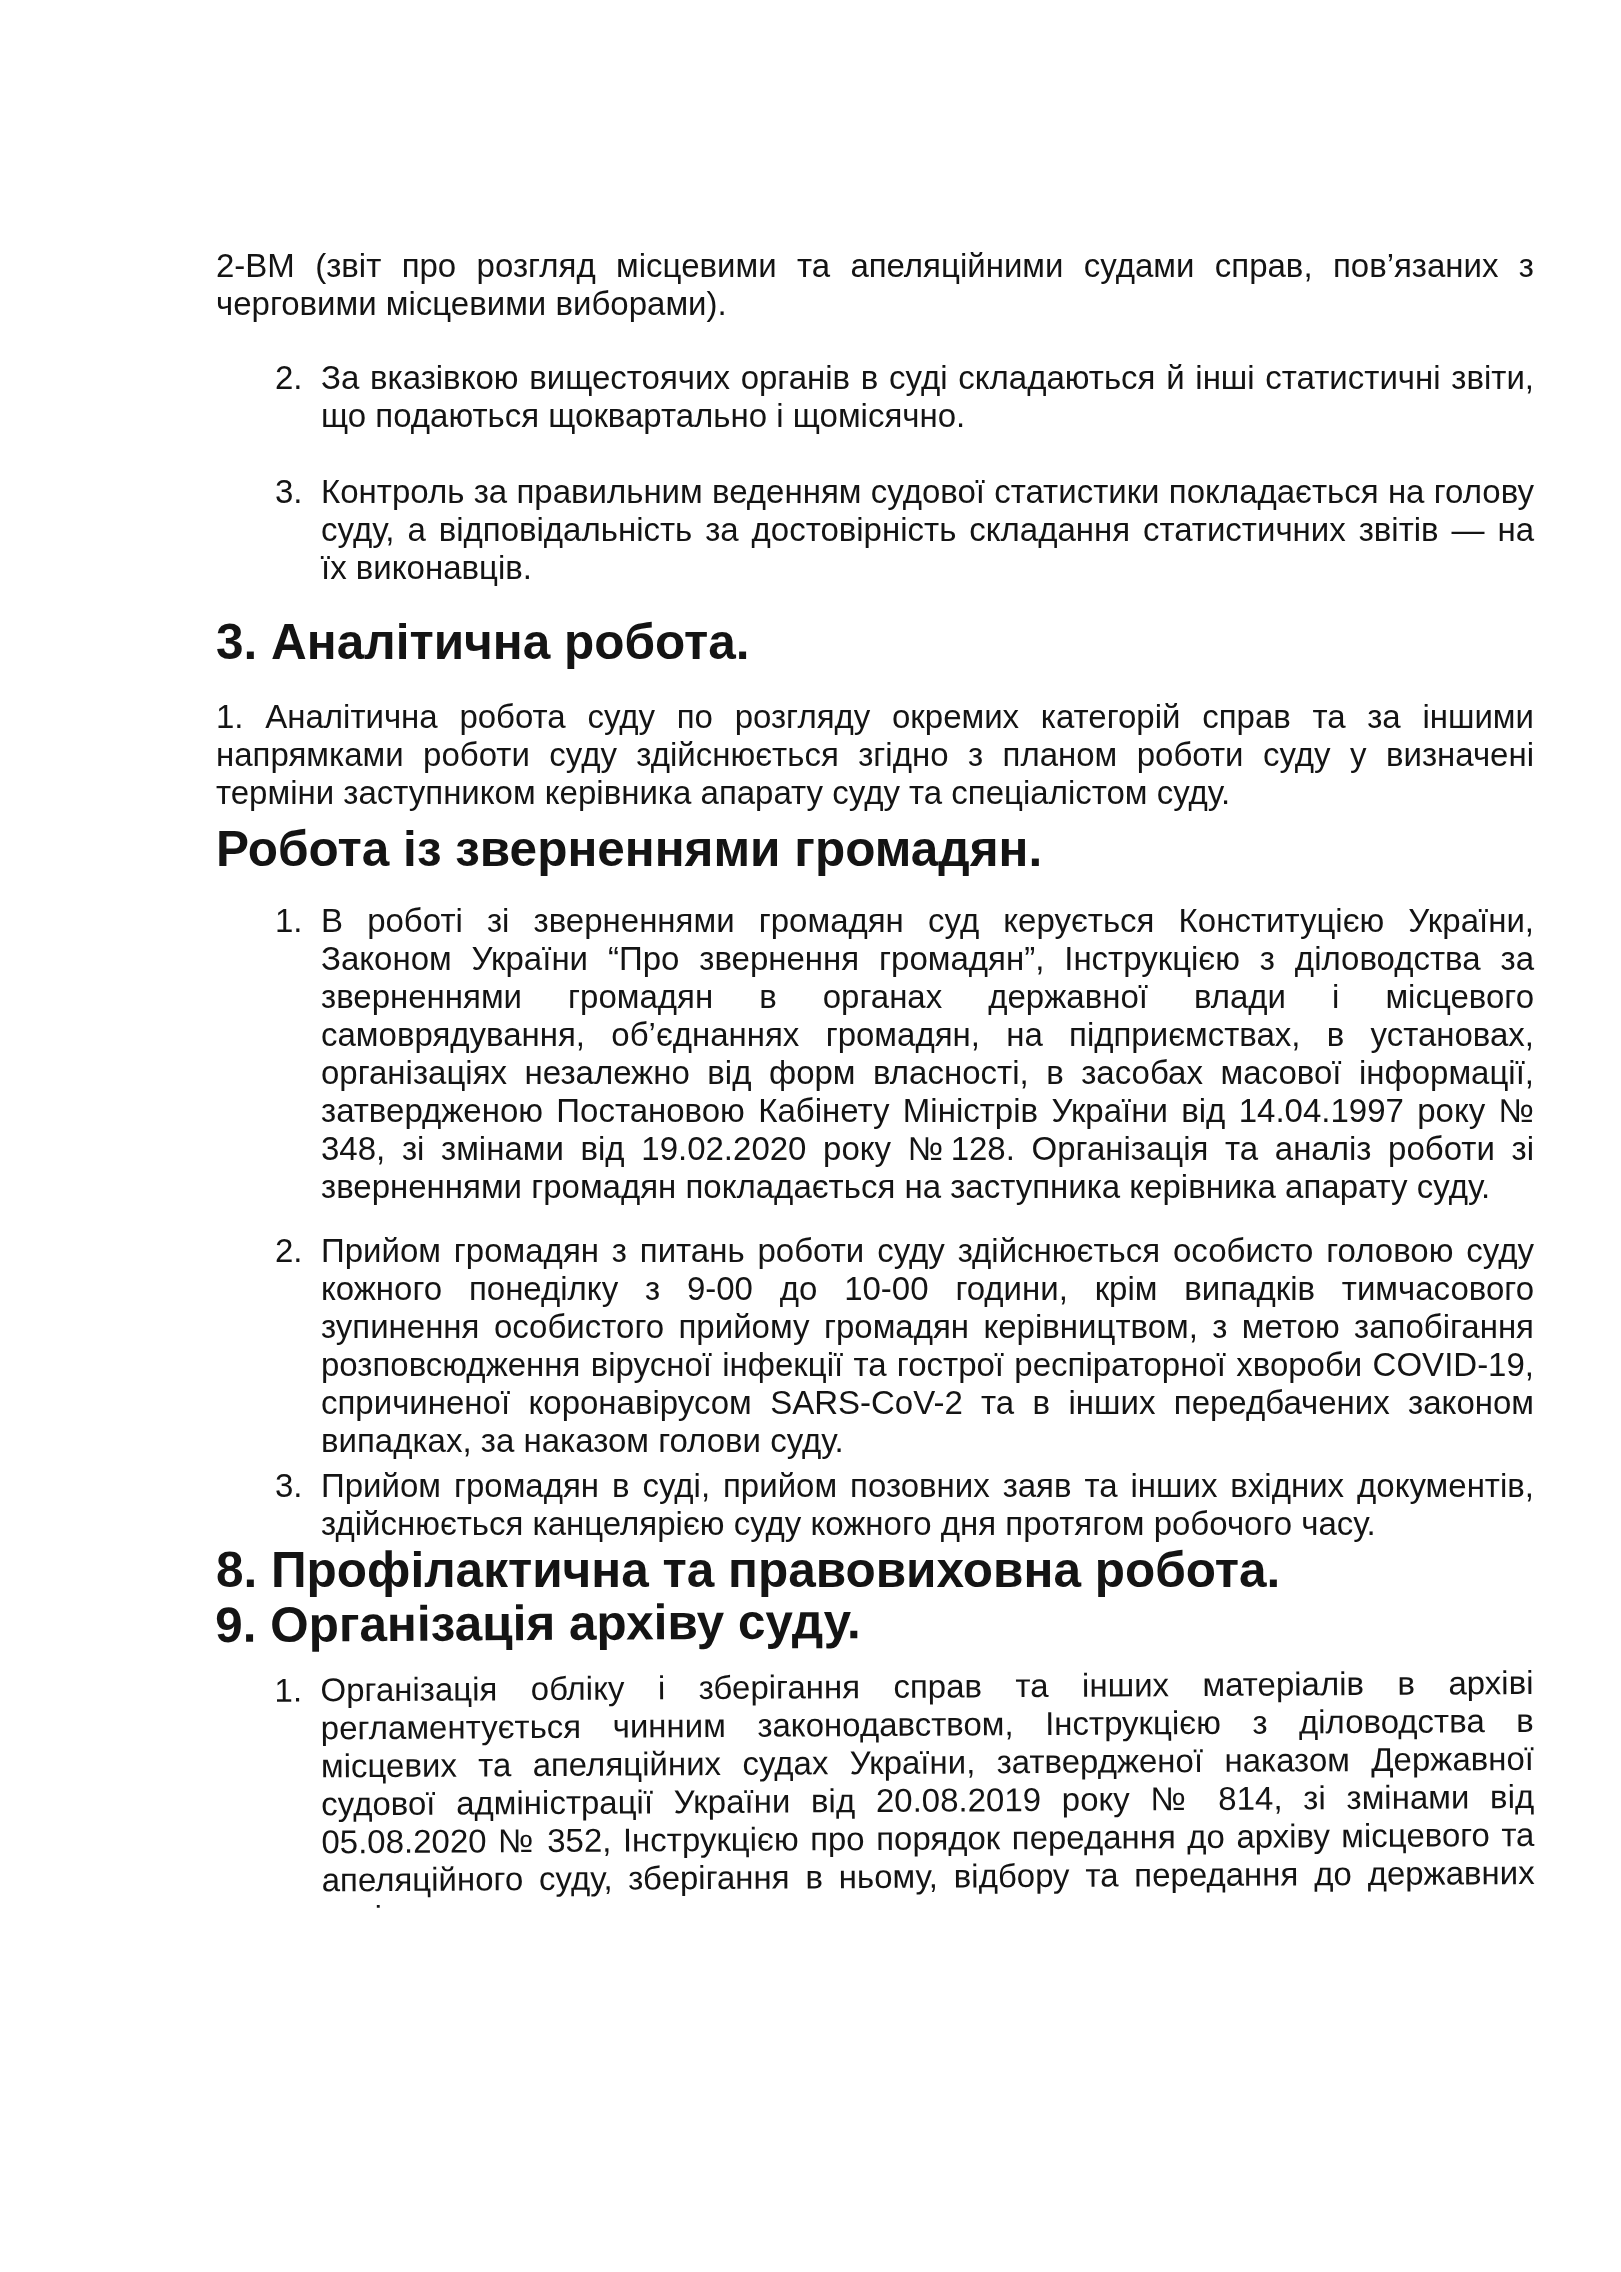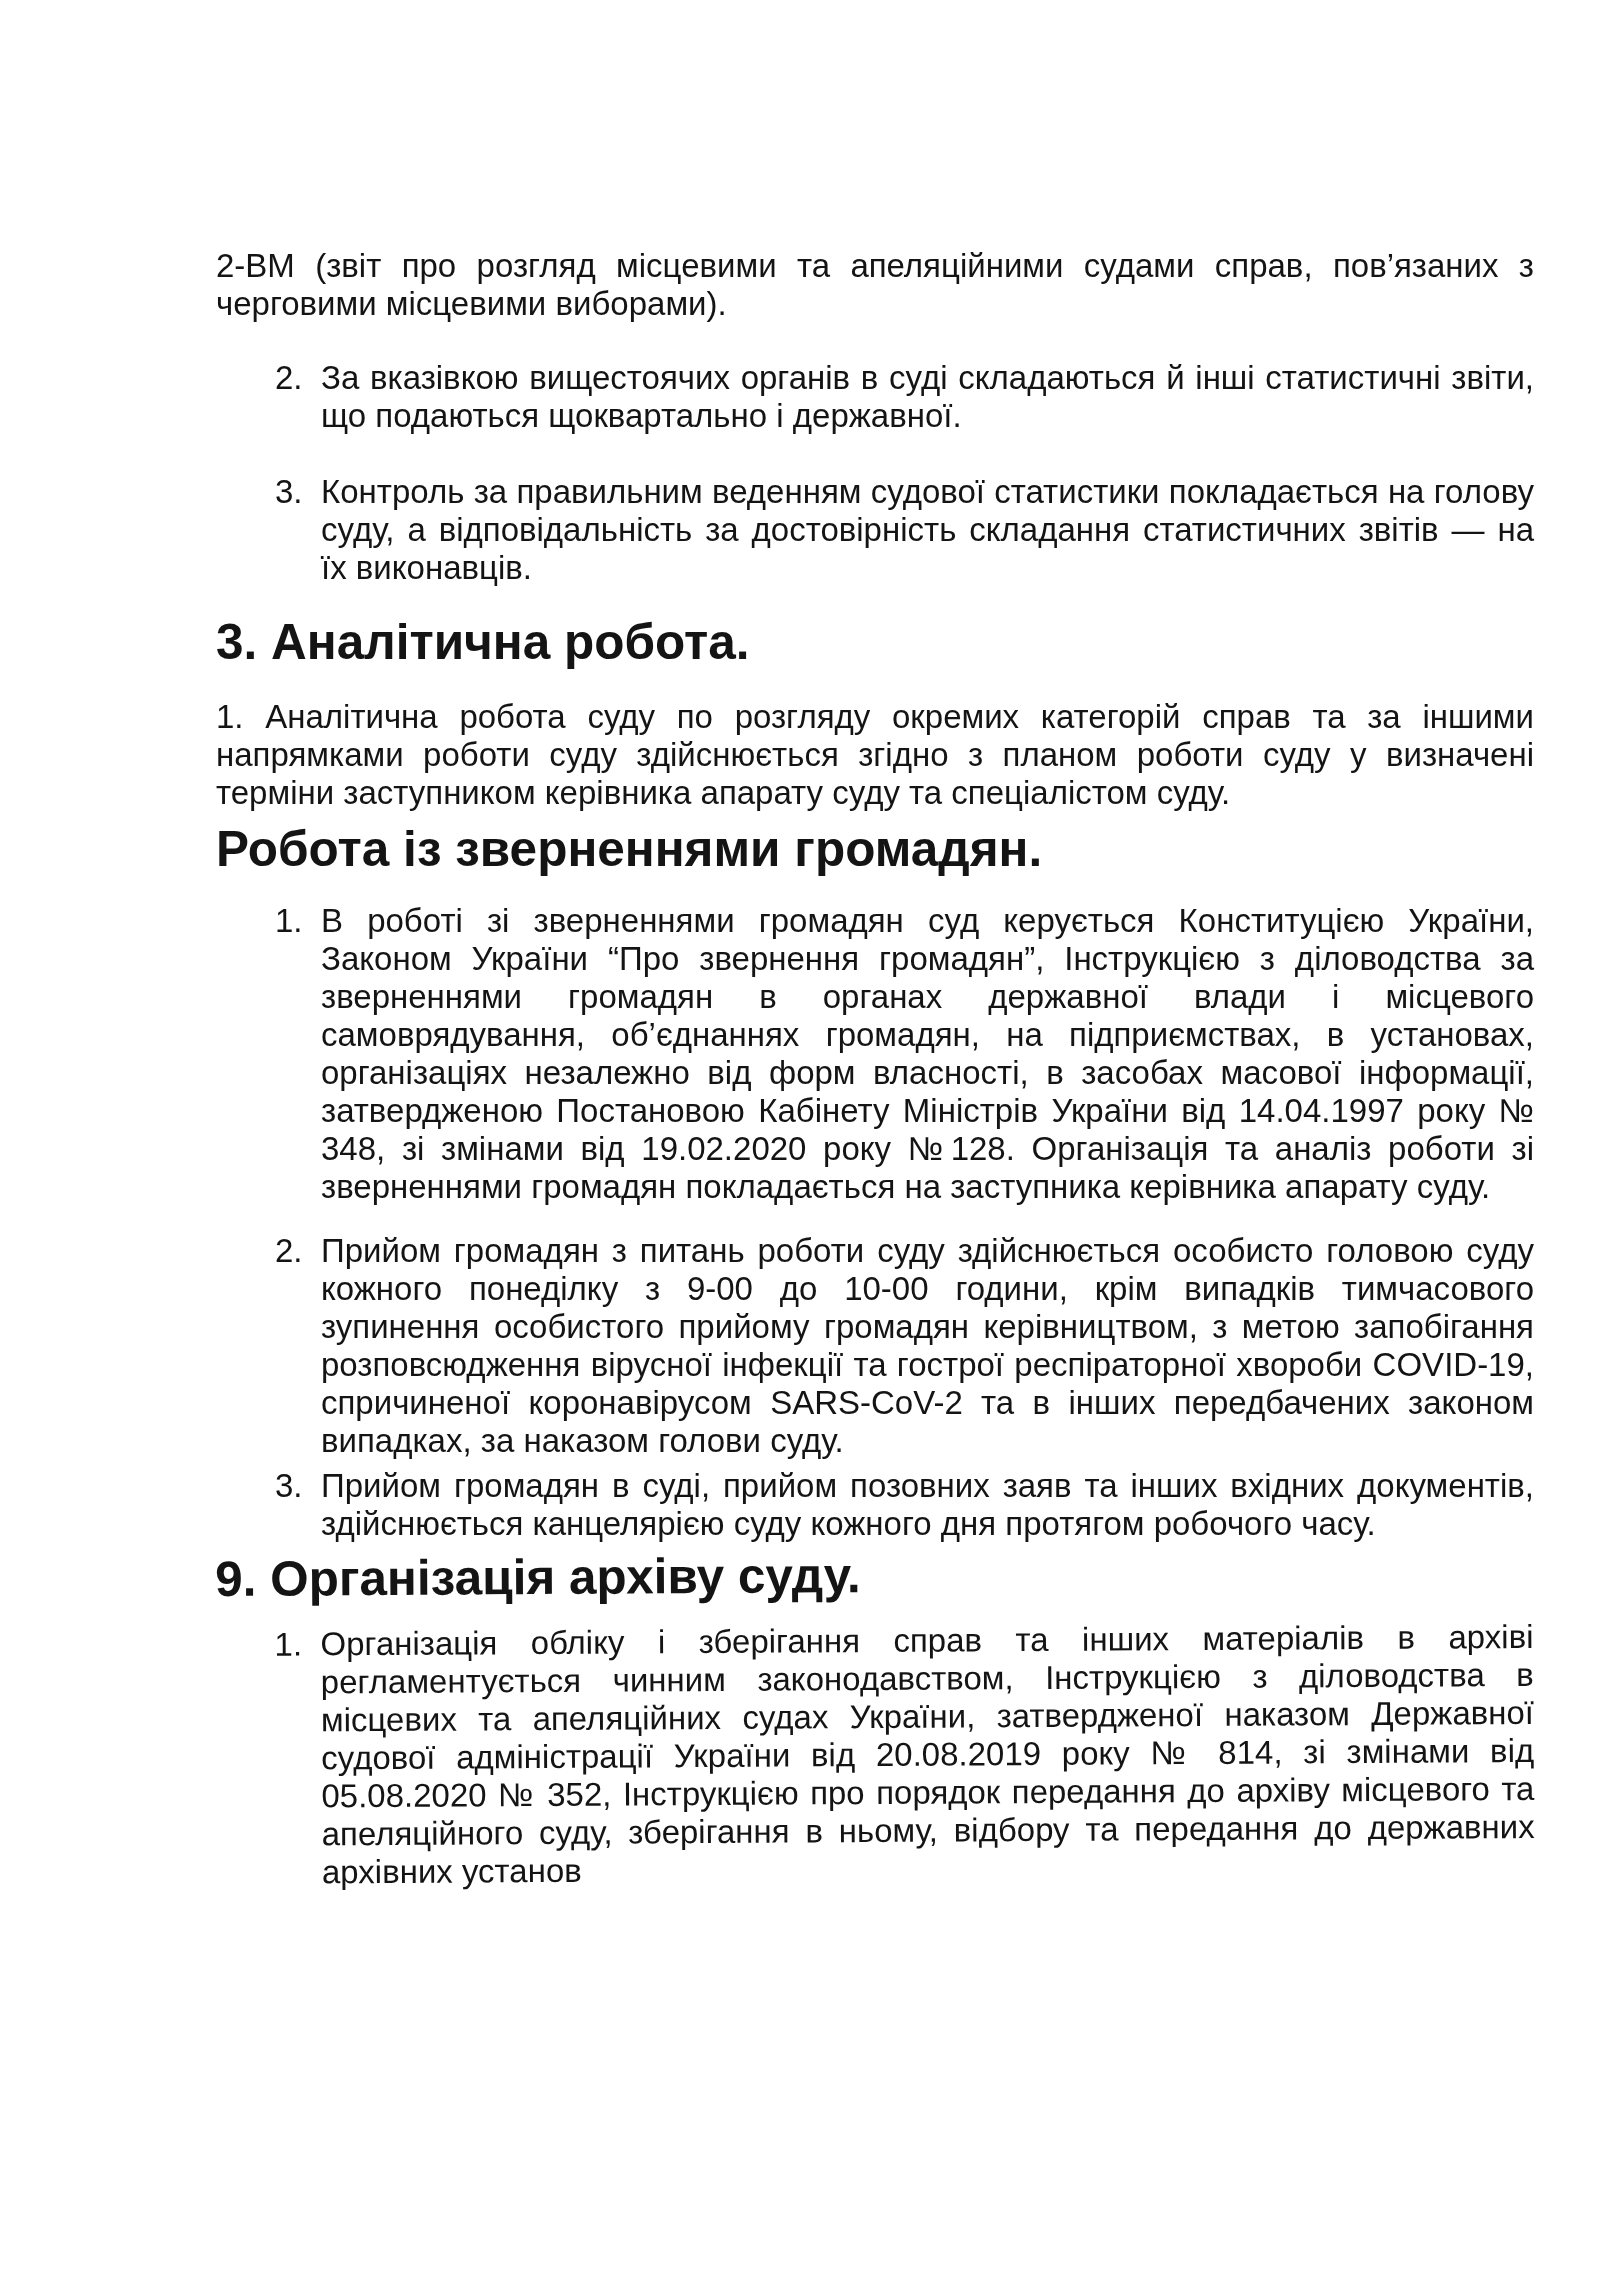--- a/index.html
+++ b/index.html
@@ -62,21 +62,21 @@
 </style>
 </head>
 <body>
 
 <div class="page">
 
   <p class="para">2-ВМ (звіт про розгляд місцевими та апеляційними судами справ, пов’язаних з черговими місцевими виборами).</p>
 
   <div class="li mt-a">
     <span class="num">2.</span>
-    <span>За вказівкою вищестоячих органів в суді складаються й інші статистичні звіти, що подаються щоквартально і державної.</span>
+    <span>За вказівкою вищестоячих органів в суді складаються й інші статистичні звіти, що подаються щоквартально і щомісячно.</span>
   </div>
 
   <div class="li mt-b">
     <span class="num">3.</span>
     <span>Контроль за правильним веденням судової статистики покладається на голову суду, а відповідальність за достовірність складання статистичних звітів — на їх виконавців.</span>
   </div>
 
   <h2 class="heading mt-c">3. Аналітична робота.</h2>
 
   <p class="para mt-d">1. Аналітична робота суду по розгляду окремих категорій справ та за іншими напрямками роботи суду здійснюється згідно з планом роботи суду у визначені терміни заступником керівника апарату суду та спеціалістом суду.</p>
@@ -91,20 +91,21 @@
   <div class="li mt-g">
     <span class="num">2.</span>
     <span>Прийом громадян з питань роботи суду здійснюється особисто головою суду кожного понеділку з 9-00 до 10-00 години, крім випадків тимчасового зупинення особистого прийому громадян керівництвом, з метою запобігання розповсюдження вірусної інфекції та гострої респіраторної хвороби COVID-19, спричиненої коронавірусом SARS-CoV-2 та в інших передбачених законом випадках, за наказом голови суду.</span>
   </div>
 
   <div class="li mt-h">
     <span class="num">3.</span>
     <span>Прийом громадян в суді, прийом позовних заяв та інших вхідних документів, здійснюється канцелярією суду кожного дня протягом робочого часу.</span>
   </div>
 
+  <h2 class="heading mt-i">8. Профілактична та правовиховна робота.</h2>
 
 
   <div class="tilt">
     <h2 class="heading mt-k">9. Організація архіву суду.</h2>
 
     <div class="li mt-l">
       <span class="num">1.</span>
       <span>Організація обліку і зберігання справ та інших матеріалів в архіві регламентується чинним законодавством, Інструкцією з діловодства в місцевих та апеляційних судах України, затвердженої наказом Державної судової адміністрації України від 20.08.2019 року № 814, зі змінами від 05.08.2020 № 352, Інструкцією про порядок передання до архіву місцевого та апеляційного суду, зберігання в ньому, відбору та передання до державних архівних установ</span>
     </div>
   </div>

